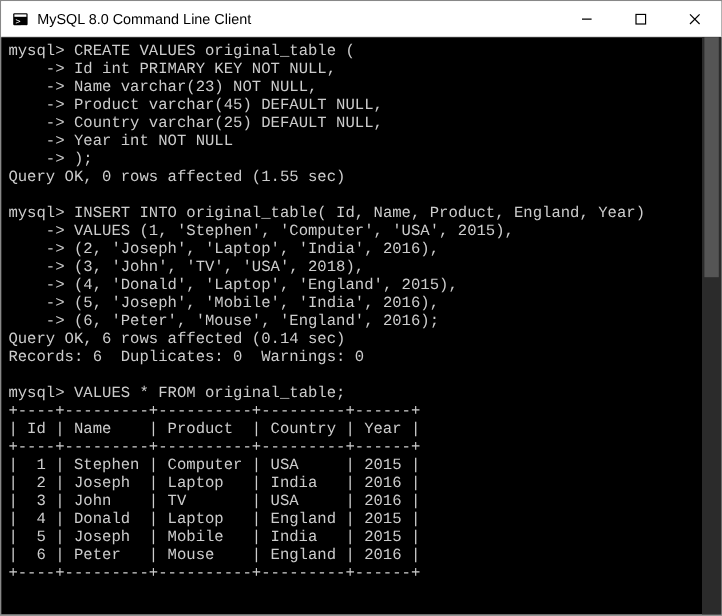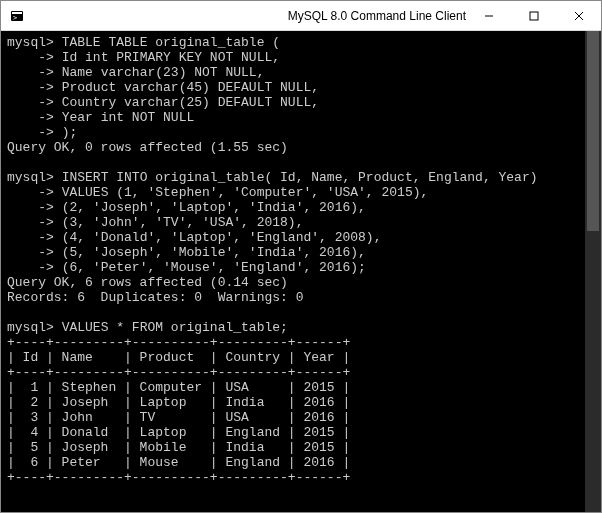--- a/index.html
+++ b/index.html
@@ -32,21 +32,20 @@
     height: 16px;
     margin-right: 6px;
     display: flex;
     align-items: center;
     justify-content: center;
   }
   .titlebar-title {
     font-size: 12px;
     color: #000;
     flex: 1;
-    text-align: right;
   }
   .titlebar-buttons {
     display: flex;
     height: 100%;
   }
   .titlebar-btn {
     width: 45px;
     height: 100%;
     display: flex;
     align-items: center;
@@ -108,34 +107,34 @@
       </div>
       <div class="titlebar-btn">
         <svg width="10" height="10" viewBox="0 0 10 10">
             <line x1="1" y1="1" x2="9" y2="9" stroke="#000" stroke-width="1"></line>
             <line x1="9" y1="1" x2="1" y2="9" stroke="#000" stroke-width="1"></line>
           </svg>
       </div>
     </div>
   </div>
 
-  <div class="terminal"><span>mysql&gt;</span> <span>TABLE TABLE original_table (</span>
+  <div class="terminal"><span>mysql&gt;</span> <span>CREATE VALUES original_table (</span>
 <span>    -&gt;</span> <span>Id int PRIMARY KEY NOT NULL,</span>
 <span>    -&gt;</span> <span>Name varchar(23) NOT NULL,</span>
 <span>    -&gt;</span> <span>Product varchar(45) DEFAULT NULL,</span>
 <span>    -&gt;</span> <span>Country varchar(25) DEFAULT NULL,</span>
 <span>    -&gt;</span> <span>Year int NOT NULL</span>
 <span>    -&gt;</span> <span>);</span>
 <span>Query OK, 0 rows affected (1.55 sec)</span>
 
 <span>mysql&gt;</span> <span>INSERT INTO original_table( Id, Name, Product, England, Year)</span>
 <span>    -&gt;</span> <span>VALUES (1, 'Stephen', 'Computer', 'USA', 2015),</span>
 <span>    -&gt;</span> <span>(2, 'Joseph', 'Laptop', 'India', 2016),</span>
 <span>    -&gt;</span> <span>(3, 'John', 'TV', 'USA', 2018),</span>
-<span>    -&gt;</span> <span>(4, 'Donald', 'Laptop', 'England', 2008),</span>
+<span>    -&gt;</span> <span>(4, 'Donald', 'Laptop', 'England', 2015),</span>
 <span>    -&gt;</span> <span>(5, 'Joseph', 'Mobile', 'India', 2016),</span>
 <span>    -&gt;</span> <span>(6, 'Peter', 'Mouse', 'England', 2016);</span>
 <span>Query OK, 6 rows affected (0.14 sec)</span>
 <span>Records: 6  Duplicates: 0  Warnings: 0</span>
 
 <span>mysql&gt;</span> <span>VALUES * FROM original_table;</span>
 <span>+----+---------+----------+---------+------+</span>
 <span>| Id | Name    | Product  | Country | Year |</span>
 <span>+----+---------+----------+---------+------+</span>
 <span>|  1 | Stephen | Computer | USA     | 2015 |</span>

